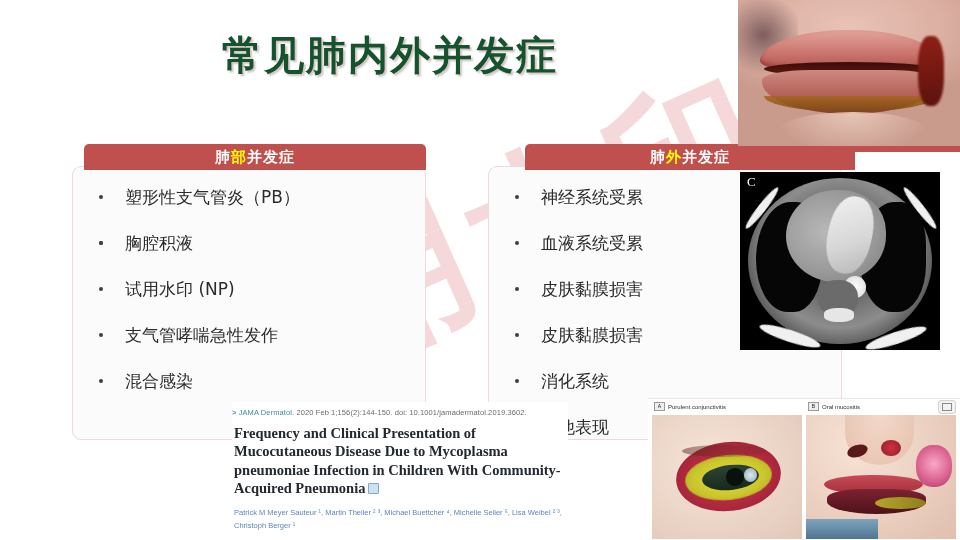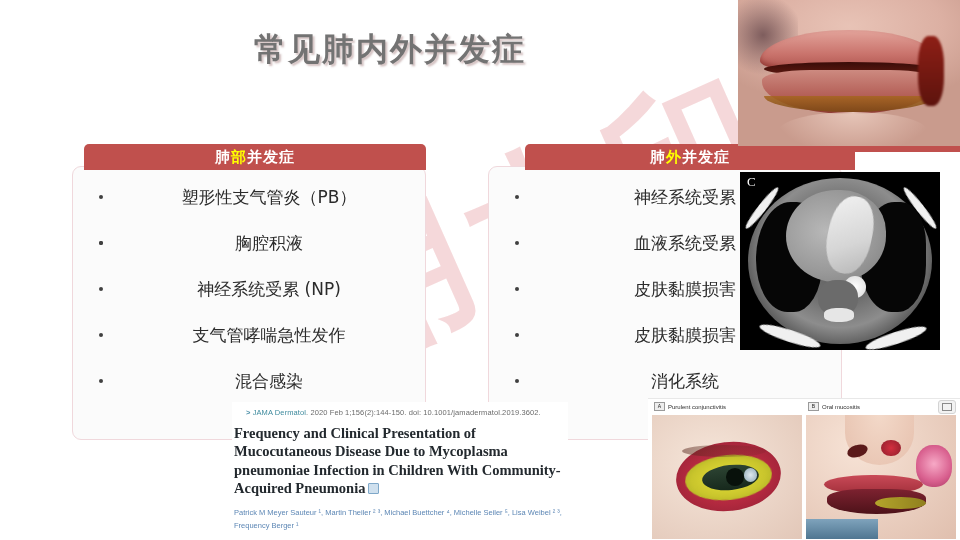--- a/index.html
+++ b/index.html
@@ -17,21 +17,21 @@
     font-size:150px;font-weight:bold;
     color:#f4d2d4;opacity:.85;
     letter-spacing:6px;white-space:nowrap;
     pointer-events:none;user-select:none;
     font-family:"DejaVu Sans",sans-serif;
   }
 
   
   .slide-title{
     position:absolute;left:0;top:28px;width:780px;text-align:center;
-    font-size:32px;font-weight:bold;color:#737373;
+    font-size:40px;font-weight:bold;color:#14532d;
     letter-spacing:2px;
     text-shadow:2px 2px 2px rgba(160,120,120,.45);
     font-family:"DejaVu Sans",sans-serif;
   }
 
   
   .panel{position:absolute;}
   .panel .banner{
     position:absolute;top:0;height:26px;
     background:#c0504d;border-radius:5px 5px 0 0;
@@ -40,21 +40,21 @@
     font-family:"DejaVu Sans",sans-serif;
   }
   .banner .hl{color:#ffff00;}
   .panel .body{
     position:absolute;top:22px;bottom:0;left:0;right:0;
     background:#fbfbfb;
     border:1px solid #f0d8dc;border-radius:9px;
     box-sizing:border-box;
   }
   .bullets{
-    position:relative;margin:0;padding:22px 12px 0 18px;list-style:none;text-align:center;
+    position:relative;margin:0;padding:22px 12px 0 18px;list-style:none;
   }
   .bullets li{
     position:relative;padding-left:34px;
     font-size:17px;color:#2b2b2b;line-height:1;
     margin-bottom:29px;
     font-family:"DejaVu Sans",sans-serif;
   }
   .bullets li .dot{
     position:absolute;left:8px;top:6px;width:4px;height:4px;border-radius:50%;
     background:#404040;
@@ -149,21 +149,21 @@
     position:absolute;left:7px;top:2px;color:#fff;font-size:13px;
     font-family:"Liberation Serif",serif;
   }
 
   
   #pubmed{
     position:absolute;left:232px;top:402px;width:336px;height:138px;
     background:#ffffff;
   }
   #pubmed .cite{
-    font-size:7.5px;color:#6b6b6b;margin:6px 0 7px 14px;letter-spacing:.1px;
+    font-size:7.5px;color:#6b6b6b;margin:6px 0 7px 0;letter-spacing:.1px;
     font-family:"Liberation Sans",sans-serif;
   }
   #pubmed .cite .arrow{color:#4c8fa8;font-weight:bold;}
   #pubmed .cite .jname{color:#3f8b9e;}
   #pubmed .art-title{
     font-family:"Liberation Serif","DejaVu Serif",serif;
     font-size:14.5px;font-weight:bold;color:#23292e;line-height:1.26;margin:0 0 9px 2px;
   }
   #pubmed .share-ico{
     display:inline-block;width:9px;height:9px;margin-left:3px;vertical-align:-1px;
@@ -275,21 +275,21 @@
   <div class="watermark">试用水印</div>
 
   <div class="slide-title">常见肺内外并发症</div>
 
   <div class="panel" id="panel-left">
     <div class="body">
       <ul class="bullets">
         <li><span class="dot"></span><span>塑形性支气管炎（PB）</span></li>
         <li><span class="dot"></span></li>
         <li><span class="dot"></span><span>胸腔积液</span></li>
-        <li><span class="dot"></span><span>神经系统受累 (NP)</span></li>
+        <li><span class="dot"></span><span>试用水印 (NP)</span></li>
         <li><span class="dot"></span><span>支气管哮喘急性发作</span></li>
         <li><span class="dot"></span><span>混合感染</span></li>
       </ul>
     </div>
     <div class="banner">
       <span>肺</span>
         <span class="hl">部</span>
         <span>并发症</span>
     </div>
   </div>
@@ -311,21 +311,21 @@
         <span>并发症</span>
     </div>
   </div>
 
   <div id="pubmed">
     <div class="cite">
       <span class="arrow">&gt;</span>
       <span class="jname">JAMA Dermatol</span><span>. 2020 Feb 1;156(2):144-150. doi: 10.1001/jamadermatol.2019.3602.</span>
     </div>
     <div class="art-title"><span>Frequency and Clinical Presentation of Mucocutaneous Disease Due to Mycoplasma pneumoniae Infection in Children With Community-Acquired Pneumonia</span><span class="share-ico"></span></div>
-    <div class="authors">Patrick M Meyer Sauteur ¹, Martin Theiler ² ³, Michael Buettcher ⁴, Michelle Seiler ⁵, Lisa Weibel ² ³, Frequency Berger ¹</div>
+    <div class="authors">Patrick M Meyer Sauteur ¹, Martin Theiler ² ³, Michael Buettcher ⁴, Michelle Seiler ⁵, Lisa Weibel ² ³, Christoph Berger ¹</div>
   </div>
 
   <div class="photo" id="photo-lips">
     <div class="skin"></div>
     <div class="cheek-l"></div>
     <div class="lip-top"></div>
     <div class="mouthline"></div>
     <div class="lip-bot"></div>
     <div class="crust"></div>
     <div class="blood-r"></div>

